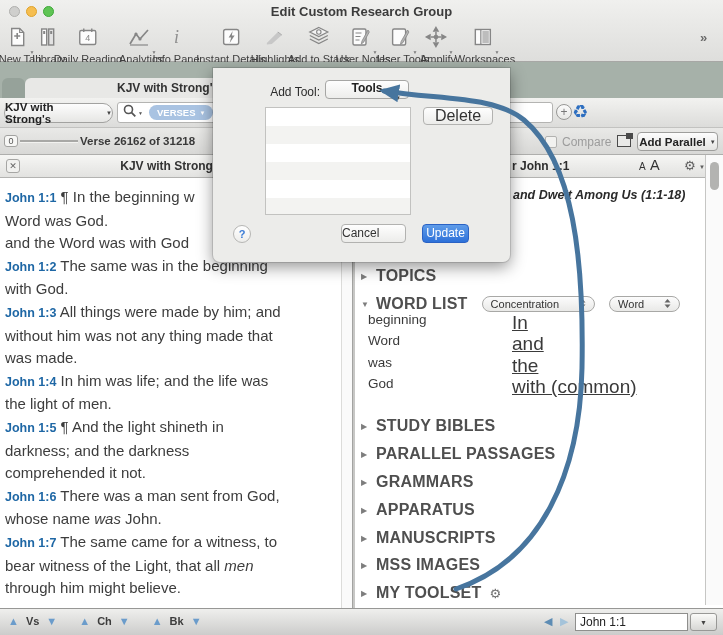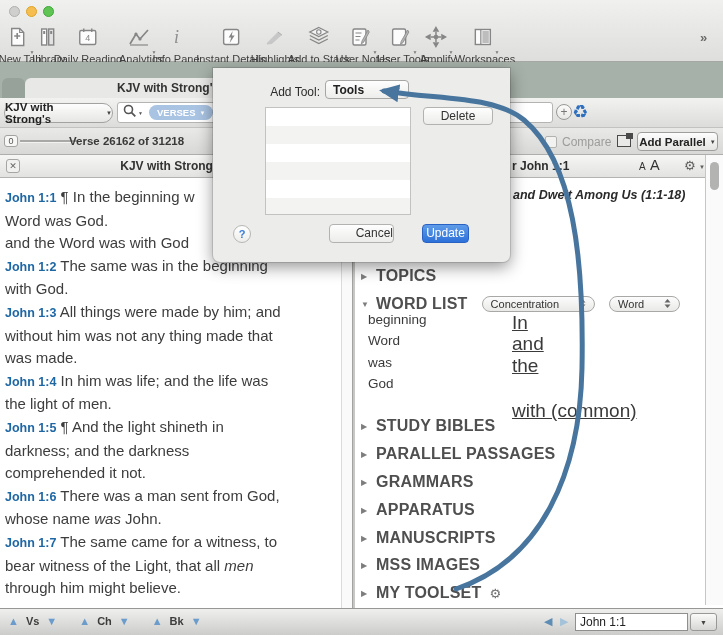--- a/index.html
+++ b/index.html
@@ -44,21 +44,21 @@
   .placeholder{color:#9a9a9a;font-size:12px;}
   .plus-btn{position:absolute;left:556px;top:6px;width:16px;height:16px;border:1px solid #989896;border-radius:50%;
             background:linear-gradient(#fbfbfb,#e8e8e6);color:#777;font-size:12px;line-height:14px;text-align:center;box-sizing:border-box;}
   .amplify-glyph{position:absolute;left:572px;top:3px;font-size:18px;font-weight:bold;color:#2e6fc0;}
   
   .verserow{position:absolute;left:0;top:128px;width:723px;height:27px;
             background:linear-gradient(#e9e9e7,#d8d8d6);border-bottom:1px solid #aeaeac;box-sizing:border-box;}
   .slider-badge{position:absolute;left:4px;top:7px;width:14px;height:12px;border:1px solid #a2a2a0;border-radius:3px;
                 background:#f7f7f5;font-size:9px;color:#555;text-align:center;line-height:11px;box-sizing:border-box;}
   .slider-track{position:absolute;left:20px;top:12px;width:58px;height:2px;background:#a8a8a6;border-bottom:1px solid #f2f2f0;}
-  .pos-text{position:absolute;left:69px;top:7px;font-size:11.5px;font-weight:bold;color:#3a3a3a;}
+  .pos-text{position:absolute;left:80px;top:7px;font-size:11.5px;font-weight:bold;color:#3a3a3a;}
   .cmp-box{position:absolute;left:545px;top:8px;width:12px;height:12px;border:1px solid #b2b2b0;background:#f2f2f0;
            border-radius:2px;box-sizing:border-box;}
   .cmp-label{position:absolute;left:562px;top:7px;font-size:12px;color:#9c9c9c;}
   .panes-icon{position:absolute;left:617px;top:7px;width:14px;height:12px;border:1.5px solid #4a4a4a;box-sizing:border-box;background:#e9e9e7;}
   .panes-icon::after{content:"";position:absolute;right:-3px;top:-3px;width:7px;height:6px;background:#4a4a4a;}
   .addpar-btn{position:absolute;left:637px;top:4px;width:81px;height:19px;border:1px solid #9e9e9c;border-radius:4px;
               background:linear-gradient(#fdfdfd,#e4e4e2);display:flex;align-items:center;justify-content:center;gap:4px;
               font-size:11.5px;font-weight:600;color:#222;box-sizing:border-box;}
   
   .paneheaders{position:absolute;left:0;top:155px;width:723px;height:23px;
@@ -106,45 +106,46 @@
              font-size:12px;color:#222;padding:0 0 0 4px;box-sizing:border-box;font-family:inherit;}
   .ref-dd{position:absolute;left:690px;top:4px;width:27px;height:18px;border:1px solid #98989б;border-radius:3px;
           border:1px solid #989896;background:linear-gradient(#fafaf8,#d6d6d4);display:flex;align-items:center;justify-content:center;
           font-size:7px;color:#444;box-sizing:border-box;}
   
   .dialog{position:absolute;left:213px;top:68px;width:297px;height:194px;background:#ececea;
           border-radius:0 0 7px 7px;box-shadow:0 5px 16px rgba(0,0,0,0.42),0 0 0 1px rgba(0,0,0,0.12);z-index:50;}
   .dlg-label{position:absolute;left:25px;top:17px;width:82px;text-align:right;font-size:12px;color:#2c2c2c;}
   .dlg-dropdown{position:absolute;left:112px;top:12px;width:84px;height:19px;border:1px solid #a6a6a4;border-radius:4px;
                 background:linear-gradient(#fefefe,#ededeb);display:flex;align-items:center;box-sizing:border-box;
-                padding:0 7px;font-size:12px;font-weight:600;color:#222;}
+                padding:0 7px;font-size:12px;font-weight:600;color:#222;flex-direction:column;}
   .dlg-dropdown .mini-caret{margin-left:auto;}
   .dlg-delete{position:absolute;left:210px;top:39px;width:70px;height:18px;border:1px solid #b2b2b0;border-radius:4px;
-              background:linear-gradient(#fefefe,#ececea);font-size:12px;color:#333;text-align:center;line-height:16px;box-sizing:border-box;}
+              background:linear-gradient(#fefefe,#ececea);font-size:16px;color:#333;text-align:center;line-height:16px;box-sizing:border-box;}
   .dlg-list{position:absolute;left:52px;top:39px;width:146px;height:108px;background:#fff;border:1px solid #c2c2c0;box-sizing:border-box;overflow:hidden;}
   .stripe{height:18px;}
   .stripe.alt{background:#f3f3f1;}
   .dlg-help{position:absolute;left:20px;top:157px;width:18px;height:18px;border:1px solid #b6b6b4;border-radius:50%;
             background:linear-gradient(#ffffff,#ededeb);color:#3a7bd5;font-weight:bold;font-size:11px;text-align:center;line-height:17px;box-sizing:border-box;}
-  .dlg-cancel{position:absolute;left:116px;top:156px;width:65px;height:19px;border:1px solid #b2b2b0;border-radius:4px;
-              background:linear-gradient(#fefefe,#ececea);font-size:12px;color:#333;text-align:right;line-height:17px;box-sizing:border-box;}
+  .dlg-cancel{position:absolute;left:128px;top:156px;width:65px;height:19px;border:1px solid #b2b2b0;border-radius:4px;
+              background:linear-gradient(#fefefe,#ececea);font-size:12px;color:#333;text-align:left;line-height:17px;box-sizing:border-box;}
   .dlg-update{position:absolute;left:209px;top:156px;width:47px;height:19px;border:1px solid #2a62c4;border-radius:4px;
               background:linear-gradient(#5f9ce9,#2d71d9);font-size:12px;color:#fff;text-align:center;line-height:17px;box-sizing:border-box;}
   
   .arrow-overlay{position:absolute;left:0;top:0;width:723px;height:635px;z-index:60;pointer-events:none;}
 </style>
 </head>
 <body>
 
 <div id="app">
 
   <div class="chrome">
     <div class="tl c"></div>
     <div class="tl m"></div>
     <div class="tl z"></div>
+    <div class="wintitle">Edit Custom Research Group</div>
     <div id="toolbar">
         <div class="tb-item" style="left: 20px;"><span class="tb-icon"><svg width="22" height="22" viewBox="0 0 22 22">
               <path d="M5 2.5 h8 l4 4 v13 h-12 z" fill="#fcfcfc" stroke="#868686" stroke-width="1.4"></path>
               <path d="M13 2.5 v4 h4" fill="none" stroke="#868686" stroke-width="1.2"></path>
               <path d="M10.5 7 v6 M7.5 10 h6" stroke="#868686" stroke-width="1.6"></path>
             </svg></span><span class="tb-caret">▼</span><div class="tb-label">New Tab</div></div>
         <div class="tb-item" style="left: 49px;"><span class="tb-icon"><svg width="22" height="22" viewBox="0 0 22 22">
               <rect x="3.5" y="3" width="5" height="16" fill="#fcfcfc" stroke="#868686" stroke-width="1.4"></rect>
               <rect x="10.5" y="3" width="5" height="16" fill="#e2e2e2" stroke="#868686" stroke-width="1.4"></rect>
               <rect x="5" y="5" width="2" height="3" fill="#868686"></rect>
@@ -316,21 +317,21 @@
             </svg></span>
         </span>
       </div>
       <div class="wordrow-c1" style="top: 134px;">beginning</div>
       <div class="wordrow-c2" style="top: 134px;">In</div>
       <div class="wordrow-c1" style="top: 155px;">Word</div>
       <div class="wordrow-c2" style="top: 155px;">and</div>
       <div class="wordrow-c1" style="top: 177px;">was</div>
       <div class="wordrow-c2" style="top: 177px;">the</div>
       <div class="wordrow-c1" style="top: 198px;">God</div>
-      <div class="wordrow-c2" style="top: 198px; margin-top: 24px;">with (common)</div>
+      <div class="wordrow-c2" style="top: 198px;">with (common)</div>
       <div class="rp-sec" style="top: 239px;">
         <span class="sec-arrow">▶</span>
         <span class="sec-label">STUDY BIBLES</span>
       </div>
       <div class="rp-sec" style="top: 267px;">
         <span class="sec-arrow">▶</span>
         <span class="sec-label">PARALLEL PASSAGES</span>
       </div>
       <div class="rp-sec" style="top: 295px;">
         <span class="sec-arrow">▶</span>

